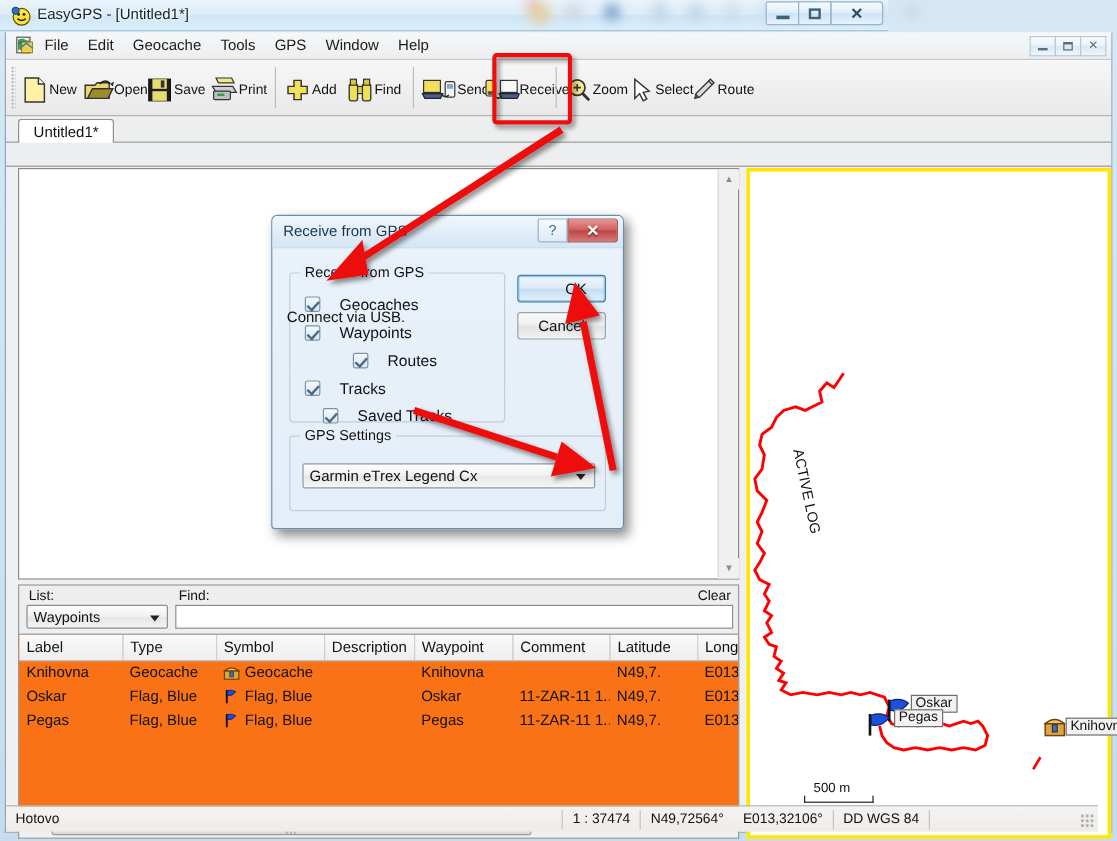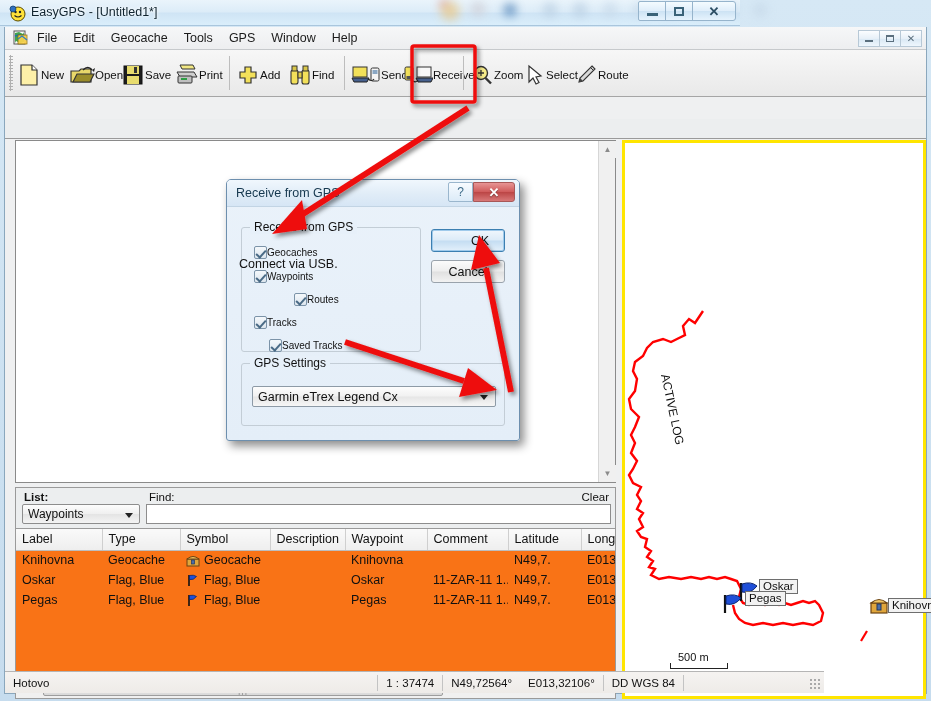--- a/index.html
+++ b/index.html
@@ -168,21 +168,21 @@
   .sb-arrow.bottom { position: absolute; bottom: 0; }
 
   
   #list-bar {
     position: absolute; left: 10px; top: 460px;
     width: 601px; height: 42px;
     background: #eceeef;
     border: 1px solid #9a9a9a;
   }
   .lbl-small { position: absolute; font-size: 11.5px; color: #111; }
-  #list-label { left: 8px; top: 3px; font-weight: bold; }
+  #list-label { left: 8px; top: 3px; }
   #find-label { left: 133px; top: 3px; }
   #clear-label { right: 6px; top: 3px; }
   #list-combo {
     position: absolute; left: 6px; top: 16px; width: 118px; height: 20px;
     background: linear-gradient(to bottom,#fdfdfd 0%,#f0f0f0 48%,#e4e4e4 52%,#f4f4f4 100%);
     border: 1px solid #8d8d8d; border-radius: 2px;
     display: flex; align-items: center;
     font-size: 12px; color: #111; padding-left: 5px;
   }
   #list-combo .caret {
@@ -252,21 +252,21 @@
   #scalebar .bar {
     position: absolute; top: 12px; left: 0; width: 58px; height: 6px;
     border-left: 1px solid #222; border-right: 1px solid #222; border-bottom: 1px solid #222;
   }
   #scalebar .txt {
     position: absolute; top: 0; left: 8px; font-size: 11px; color: #111;
   }
 
   
   #status-bar {
-    position: absolute; left: 0; bottom: 0; width: 819px; height: 22px;
+    position: absolute; left: 0; bottom: 0; width: 910px; height: 22px;
     background: linear-gradient(to bottom,#f5f3f1,#eeebe8);
     border-top: 1px solid #b5b5b5;
     display: flex; align-items: center;
     font-size: 11.5px; color: #111;
   }
   .sb-cell { padding: 0 8px; height: 20px; display: flex; align-items: center; }
   .sb-div { width: 1px; height: 16px; background: #c3c3c3; }
   #sb-grip {
     position: absolute; right: 3px; bottom: 3px; width: 12px; height: 12px;
     background-image: radial-gradient(circle, #a9a9a9 0 1px, transparent 1.3px);
@@ -315,22 +315,22 @@
   }
   .groupbox > .gtitle {
     position: absolute; left: 8px; top: -8px;
     background: #e7f0f9; padding: 0 4px;
     font-size: 12px; color: #111;
   }
   #grp-receive { left: 14px; top: 20px; width: 180px; height: 125px; }
   #grp-settings { left: 14px; top: 156px; width: 264px; height: 63px; }
 
   .cbrow {
-    position: absolute; display: flex; align-items: center; gap: 0;
-    font-size: 10px; color: #111;
+    position: absolute; display: flex; align-items: center; gap: 16px;
+    font-size: 13px; color: #111;
   }
   .cbox {
     width: 13px; height: 13px;
     border: 1px solid #7b93a8; border-radius: 2px;
     background: linear-gradient(to bottom,#f4f8fb,#dde6ee);
     position: relative;
   }
   .cbox::after {
     content: "";
     position: absolute; left: 3px; top: 1px;
@@ -564,20 +564,23 @@
           <svg width="24" height="24" viewBox="0 0 24 24">
             <path d="M18 3 L21 6 L9 18 L5 19 L6 15 Z" fill="#d9d9d9" stroke="#333" stroke-width="1.1"></path>
             <path d="M16.5 4.5 L19.5 7.5" stroke="#333" stroke-width="1"></path>
             <path d="M5 19 L6 15 L9 18 Z" fill="#444"></path>
           </svg>
         </span>
         <span class="tb-label">Route</span>
       </div>
     </div>
 
+    <div id="tabstrip">
+      <div id="doc-tab">Untitled1*</div>
+    </div>
     <div id="tab-filler"></div>
 
     <div id="left-pane">
       <div id="left-vscroll">
         <div class="sb-arrow">▲</div>
         <div class="sb-arrow bottom">▼</div>
       </div>
     </div>
 
     <div id="list-bar">

